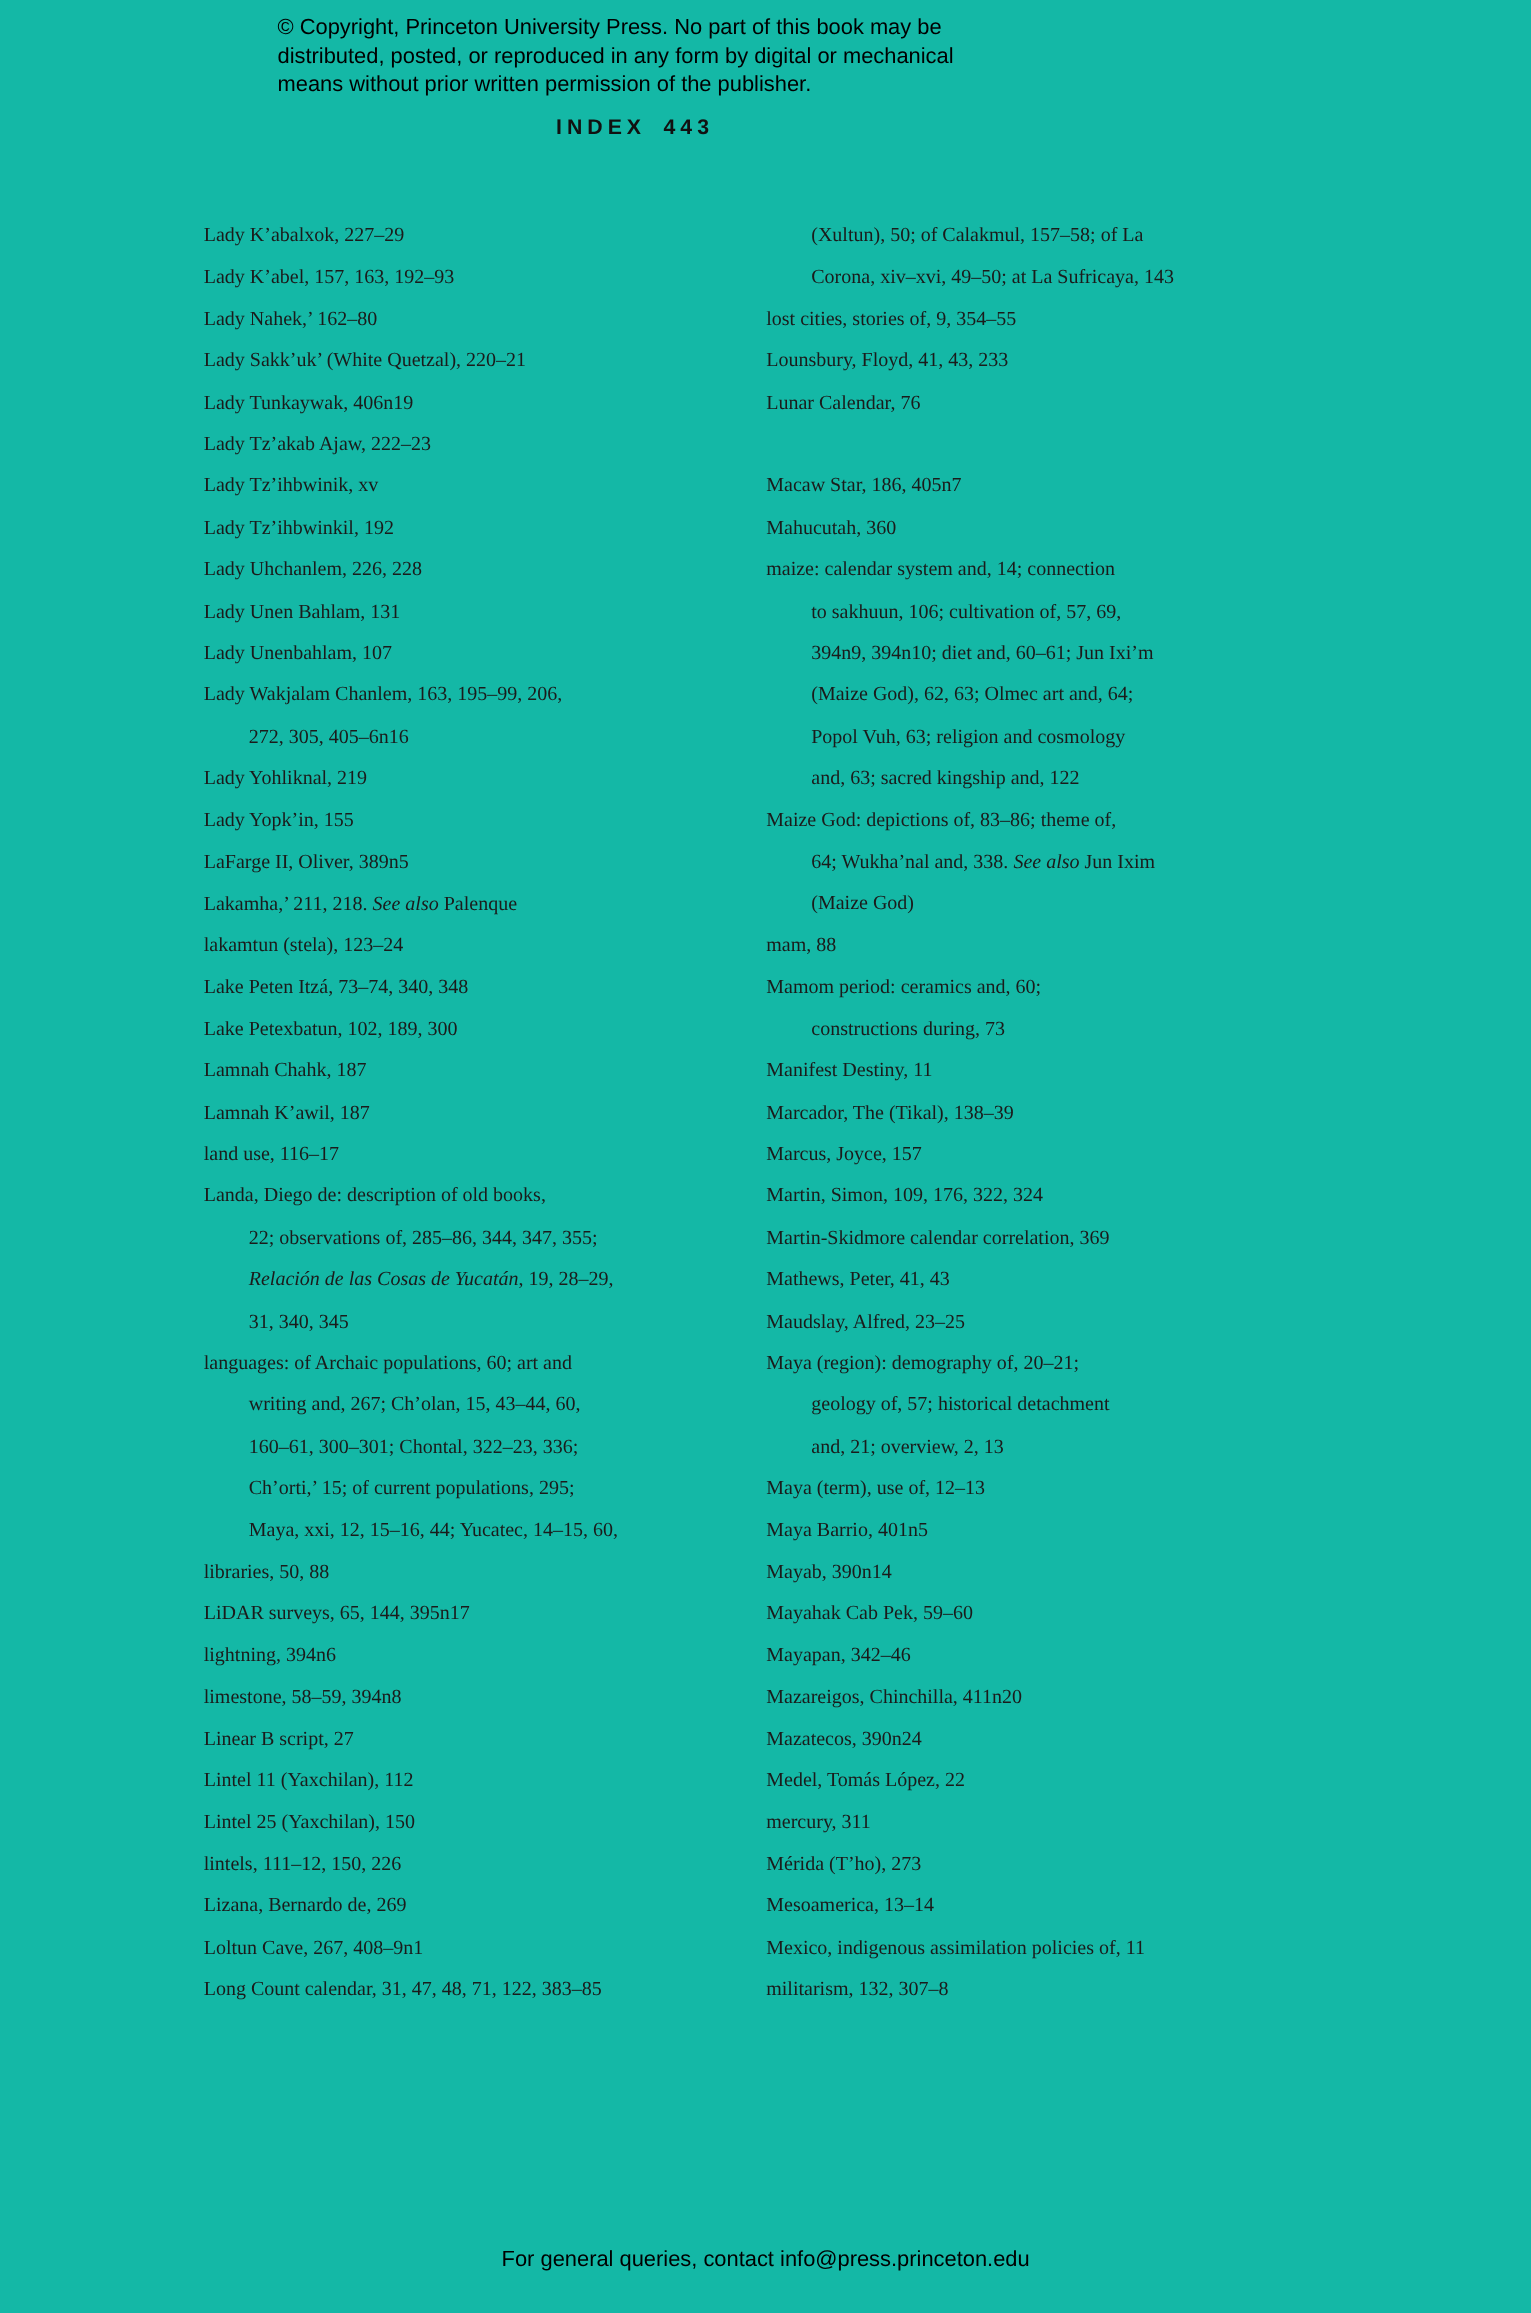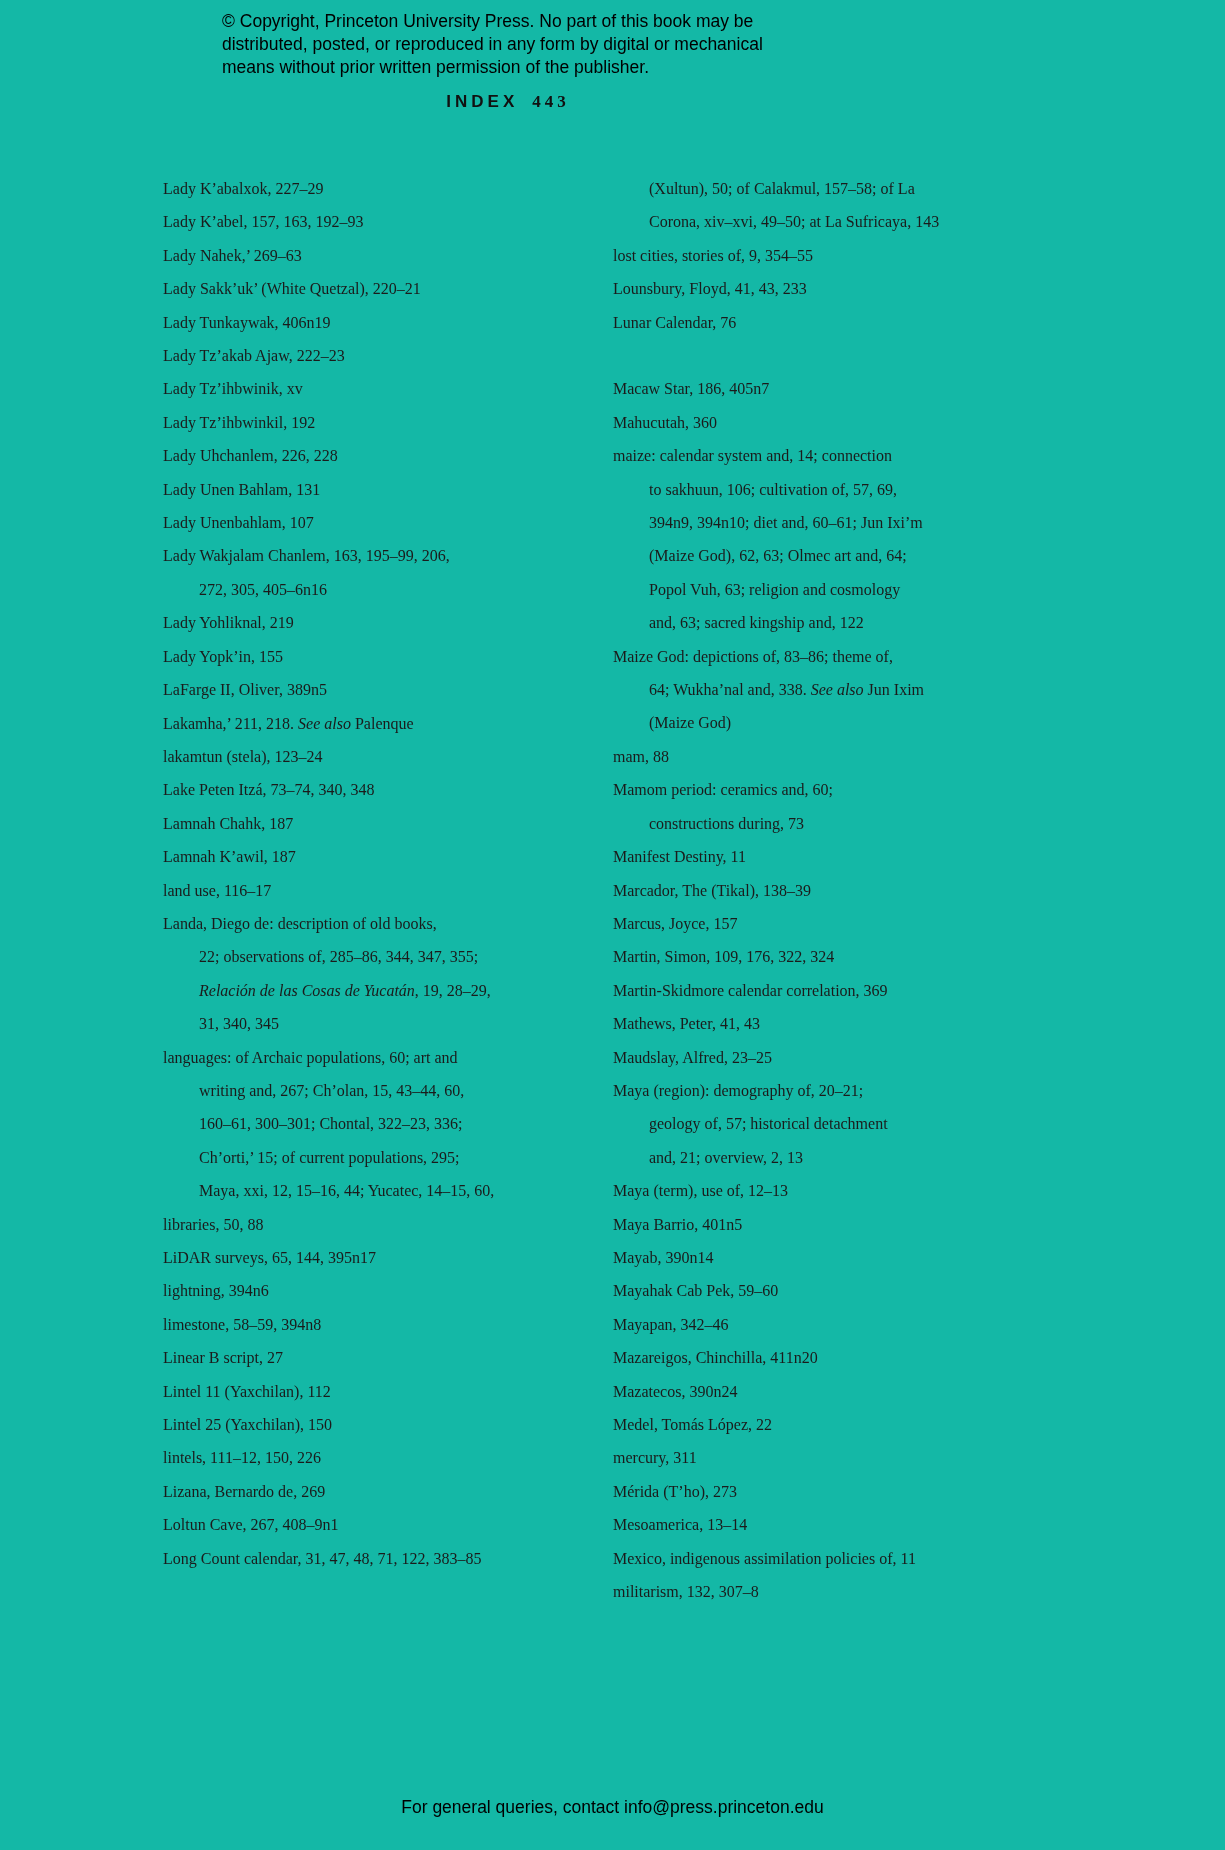--- a/index.html
+++ b/index.html
@@ -26,21 +26,21 @@
     left: 0;
     top: 92px;
     width: 1016px;
     text-align: center;
     font-family: "Liberation Sans", sans-serif;
     font-weight: bold;
     font-size: 17px;
     letter-spacing: 4px;
     color: #111111;
   }
-  .index-header .pgnum { margin-left: 14px; font-family: Liberation Serif, serif; }
+  .index-header .pgnum { margin-left: 14px; }
   .column {
     position: absolute;
     top: 172px;
     font-size: 16px;
     line-height: 33.4px;
     color: #1b1b1b;
   }
   .col-left  { left: 163px; width: 412px; }
   .col-right { left: 613px; width: 455px; }
   .line { white-space: nowrap; }
@@ -73,21 +73,21 @@
   </div>
 
   <div class="column col-left" id="col-left">
       <div class="entry">
         <div class="line"><span>Lady K’abalxok, 227–29</span></div>
       </div>
       <div class="entry">
         <div class="line"><span>Lady K’abel, 157, 163, 192–93</span></div>
       </div>
       <div class="entry">
-        <div class="line"><span>Lady Nahek,’ 269–63</span></div>
+        <div class="line"><span>Lady Nahek,’ 162–80</span></div>
       </div>
       <div class="entry">
         <div class="line"><span>Lady Sakk’uk’ (White Quetzal), 220–21</span></div>
       </div>
       <div class="entry">
         <div class="line"><span>Lady Tunkaywak, 406n19</span></div>
       </div>
       <div class="entry">
         <div class="line"><span>Lady Tz’akab Ajaw, 222–23</span></div>
       </div>
@@ -120,20 +120,23 @@
         <div class="line"><span>LaFarge II, Oliver, 389n5</span></div>
       </div>
       <div class="entry">
         <div class="line"><span>Lakamha,’ 211, 218. </span><i>See also</i><span> Palenque</span></div>
       </div>
       <div class="entry">
         <div class="line"><span>lakamtun (stela), 123–24</span></div>
       </div>
       <div class="entry">
         <div class="line"><span>Lake Peten Itzá, 73–74, 340, 348</span></div>
+      </div>
+      <div class="entry">
+        <div class="line"><span>Lake Petexbatun, 102, 189, 300</span></div>
       </div>
       <div class="entry">
         <div class="line"><span>Lamnah Chahk, 187</span></div>
       </div>
       <div class="entry">
         <div class="line"><span>Lamnah K’awil, 187</span></div>
       </div>
       <div class="entry">
         <div class="line"><span>land use, 116–17</span></div>
       </div>

